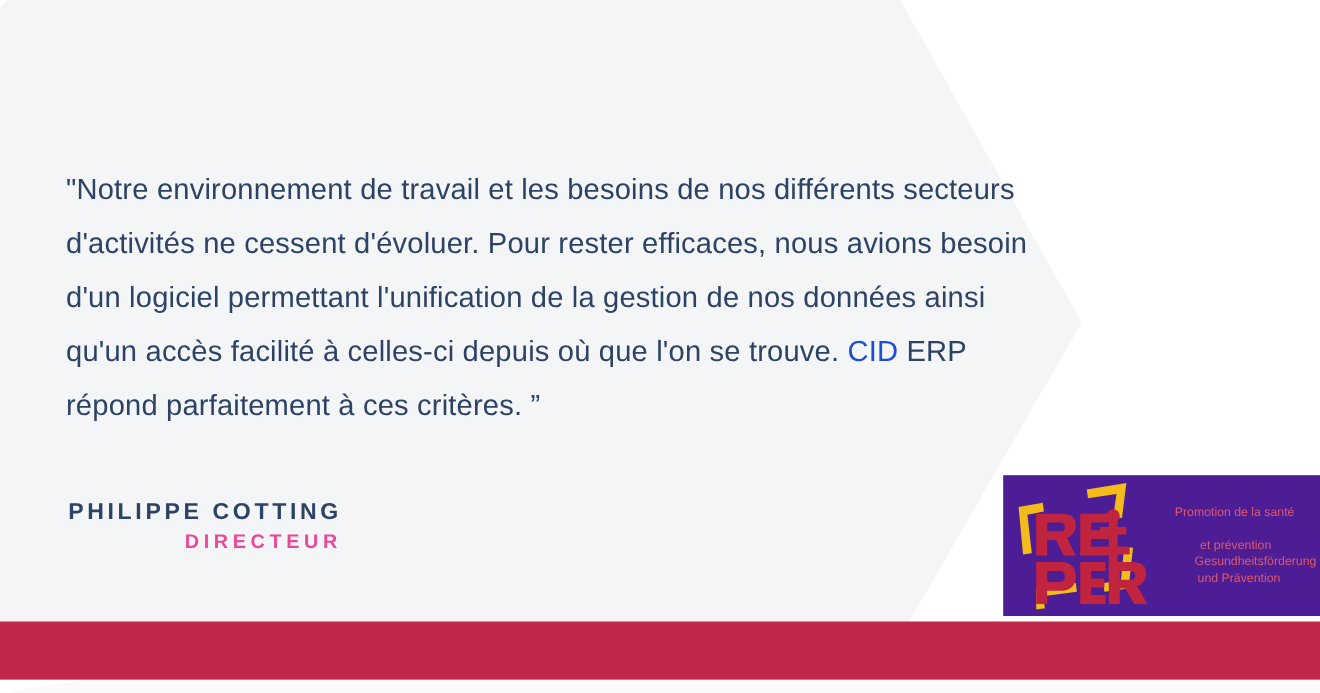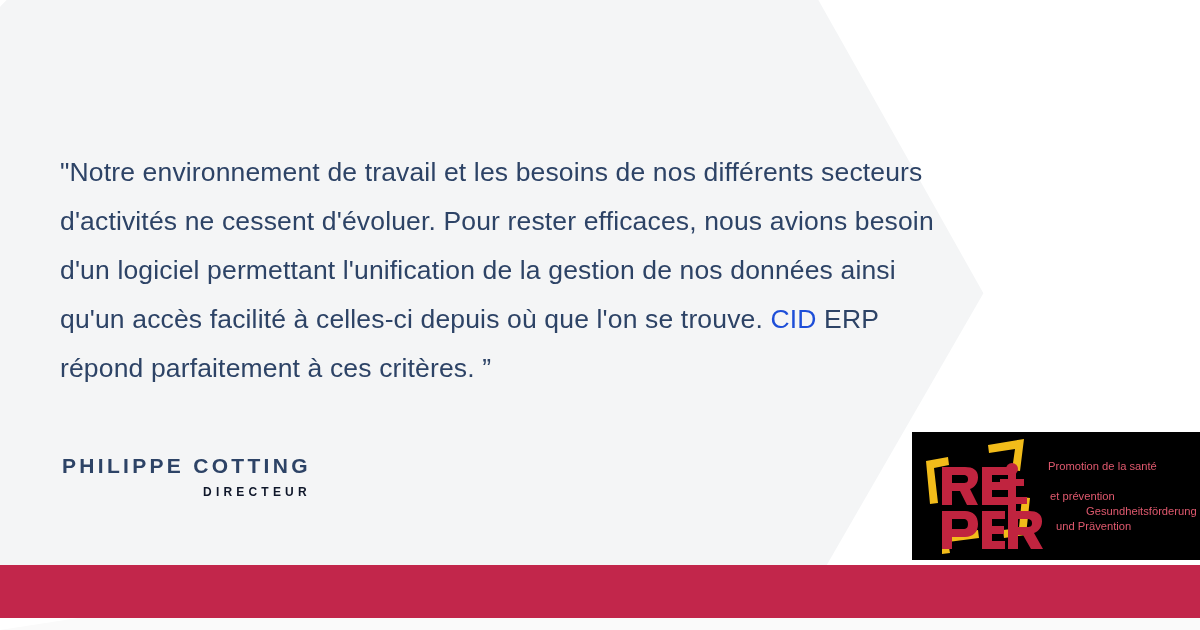--- a/index.html
+++ b/index.html
@@ -69,37 +69,38 @@
     font-family: "Liberation Sans", sans-serif;
     font-size: 21px;
     font-weight: 700;
     letter-spacing: 3.3px;
     color: #2d4366;
     line-height: 26px;
   }
   .author-role {
     margin: 4px 0 0 0;
     font-family: "Liberation Sans", sans-serif;
-    font-size: 12px;
+    font-size: 18px;
     font-weight: 700;
     letter-spacing: 4.2px;
-    color: #0f172a;
+    color: #ec4899;
     line-height: 18px;
   }
 
   
   .logo-panel {
     position: absolute;
     left: 912px;
     top: 432px;
     width: 288px;
     height: 128px;
-    background: #000000;
+    background: #4c1d95;
     display: flex;
     align-items: center;
+    text-align: center;
   }
   .logo-mark {
     position: relative;
     width: 132px;
     height: 122px;
     flex: none;
   }
   .logo-mark svg {
     display: block;
     width: 132px;

